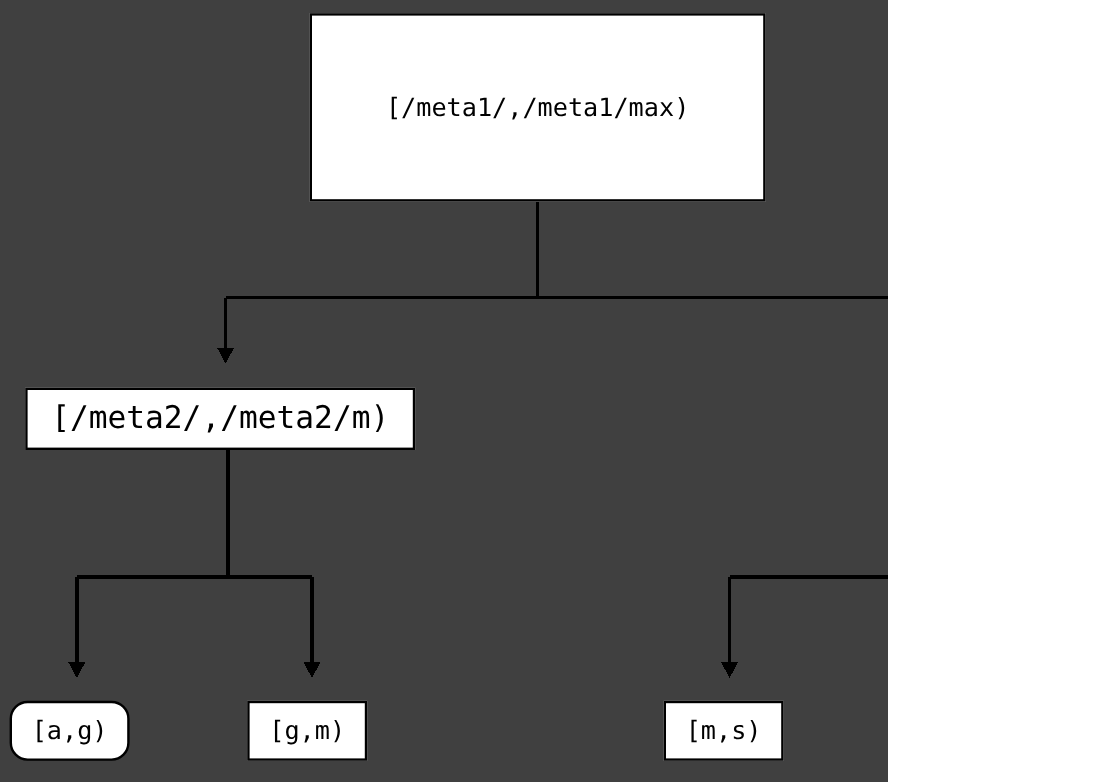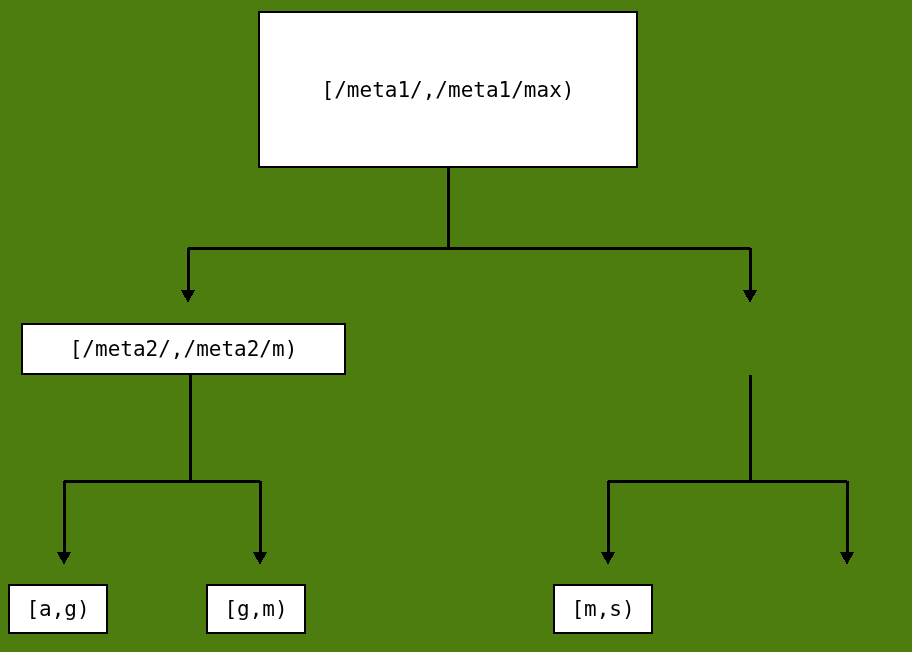--- a/index.html
+++ b/index.html
@@ -6,23 +6,23 @@
   html, body {
     margin: 0;
     padding: 0;
     background: #ffffff;
   }
   body {
     font-family: "DejaVu Sans Mono", "Liberation Mono", monospace;
   }
   #canvas {
     position: relative;
-    width: 912px;
+    width: 740px;
     height: 652px;
-    background: #4d7c0f;
+    background: #404040;
     overflow: hidden;
   }
   .node {
     position: absolute;
     box-sizing: border-box;
     border: 2px solid #000000;
     background: #ffffff;
     display: flex;
     align-items: center;
     justify-content: center;
@@ -35,30 +35,30 @@
   .node-root {
     left: 258px;
     top: 11px;
     width: 380px;
     height: 157px;
     font-size: 21px;
   }
   .node-mid {
     top: 323px;
     height: 52px;
-    font-size: 21px;
+    font-size: 26px;
   }
   .node-mid-left  { left: 21px;  width: 325px; }
   .node-mid-right { left: 580px; width: 324px; }
   .node-leaf {
     top: 584px;
     height: 50px;
     font-size: 21px;
   }
-  .leaf-1 { left: 8px;   width: 100px; }
+  .leaf-1 { left: 8px;   width: 100px; border-radius: 15px; }
   .leaf-2 { left: 206px; width: 100px; }
   .leaf-3 { left: 553px; width: 100px; }
   .leaf-4 { left: 778px; width: 126px; }
 
   .edges {
     position: absolute;
     left: 0;
     top: 0;
     width: 912px;
     height: 652px;

